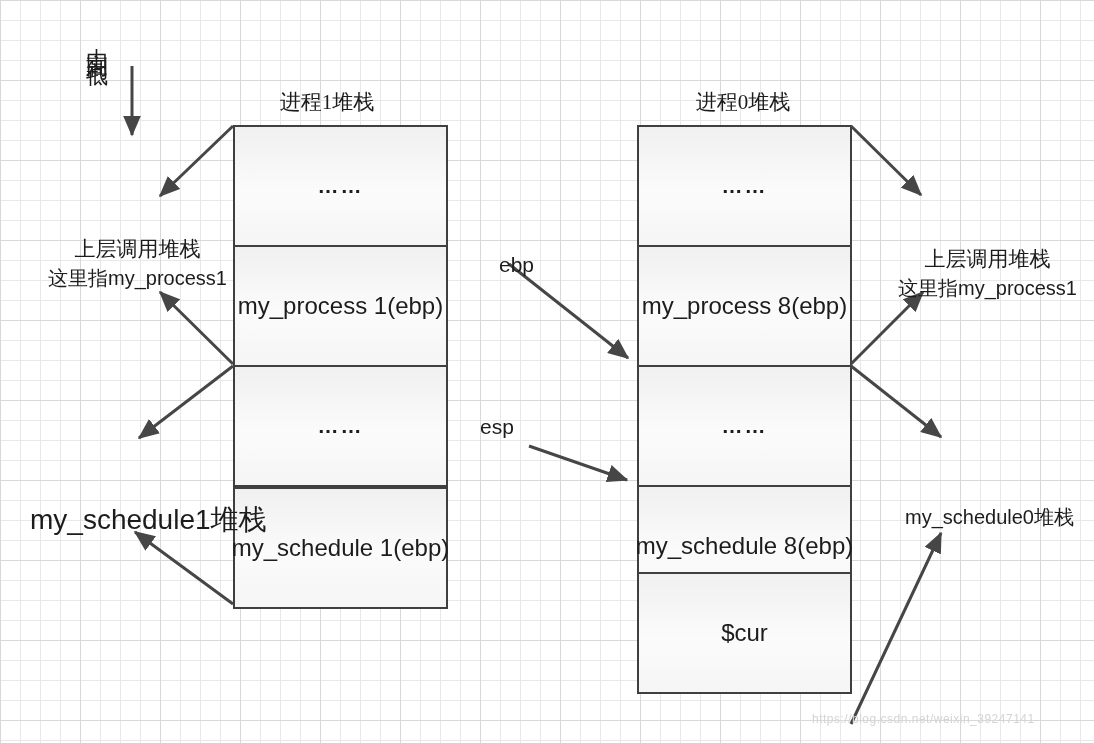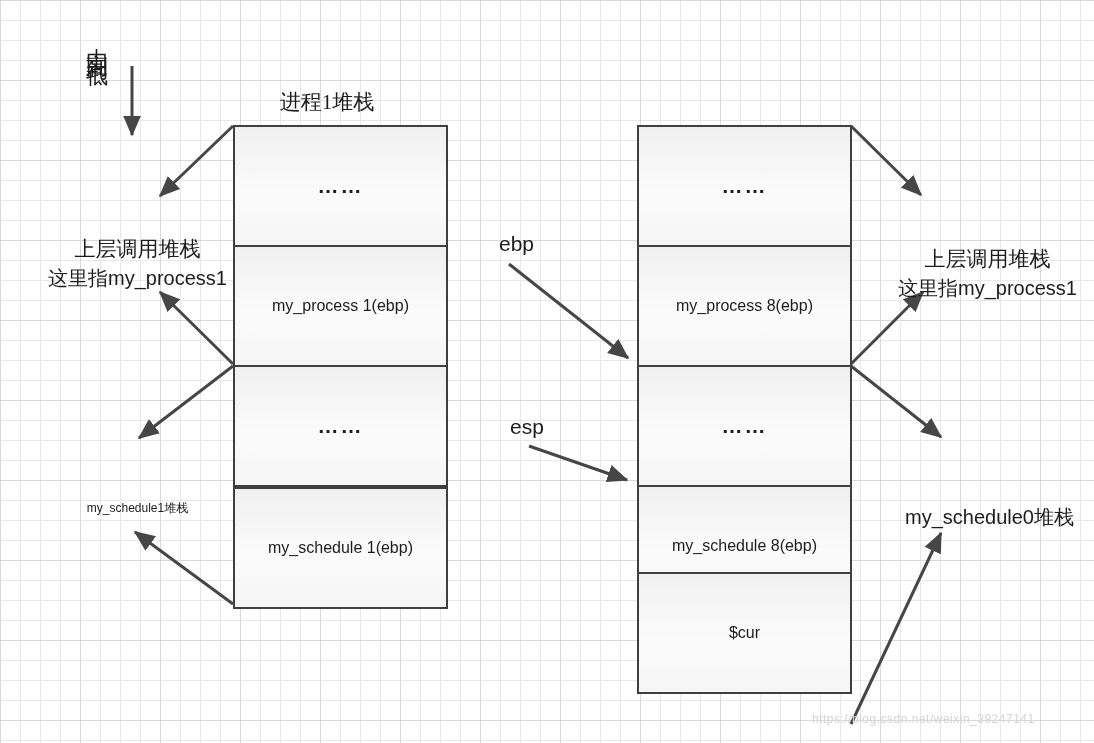--- a/index.html
+++ b/index.html
@@ -20,21 +20,21 @@
       linear-gradient(to bottom, #e8e8e9 1px, transparent 1px);
     background-size:80px 80px, 80px 80px, 20px 20px, 20px 20px;
   }
   .cell{
     position:absolute;
     left:233px;width:215px;height:122px;
     box-sizing:border-box;
     border:2px solid #3f3f3f;
     background:linear-gradient(180deg,#f0f0f1 0%,#fbfbfc 55%,#f5f5f6 100%);
     display:flex;align-items:center;justify-content:center;
-    font-size:16px;
+    font-size:24px;
     white-space:nowrap;
   }
   .stack0 .cell{left:637px;}
   .dots{font-weight:bold;letter-spacing:2px;font-size:21px;}
   .lbl{
     position:absolute;
     font-size:21px;
     white-space:nowrap;
     line-height:1.45;
   }
@@ -98,29 +98,30 @@
     <line x1="529" y1="446" x2="627" y2="480" marker-end="url(#ah)"></line>
     <line x1="851" y1="126" x2="921" y2="195" marker-end="url(#ah)"></line>
     <line x1="851" y1="364" x2="923" y2="292" marker-end="url(#ah)"></line>
     <line x1="851" y1="366" x2="941" y2="437" marker-end="url(#ah)"></line>
     <line x1="851" y1="724" x2="941" y2="533" marker-end="url(#ah)"></line>
   </svg>
 
   <div class="vtext cn">由高到低</div>
 
   <div class="lbl cn center" style="left:252px;top:55px;width:150px;">进程1堆栈</div>
+  <div class="lbl cn center" style="left:668px;top:55px;width:150px;">进程0堆栈</div>
 
   <div class="lbl center" style="left:30px;top:202px;width:215px;">
     <div class="cn">上层调用堆栈</div>
     <div style="font-size:20px">这里指my_process1</div>
   </div>
-  <div class="lbl center" style="left:30px;top:468px;width:215px;font-size:12px;">my_schedule1堆栈</div>
+  <div class="lbl center" style="left:30px;top:468px;width:215px;font-size:28px;">my_schedule1堆栈</div>
 
-  <div class="lbl" style="left:499px;top:229px;">ebp</div>
-  <div class="lbl" style="left:510px;top:412px;text-align:right;">esp</div>
+  <div class="lbl" style="left:499px;top:250px;">ebp</div>
+  <div class="lbl" style="left:480px;top:412px;text-align:right;">esp</div>
 
   <div class="lbl center" style="left:880px;top:212px;width:215px;">
     <div class="cn">上层调用堆栈</div>
     <div style="font-size:20px">这里指my_process1</div>
   </div>
   <div class="lbl center" style="left:882px;top:471px;width:215px;font-size:20px;">my_schedule0堆栈</div>
 
   <div class="watermark">https://blog.csdn.net/weixin_39247141</div>
 
 </div>

